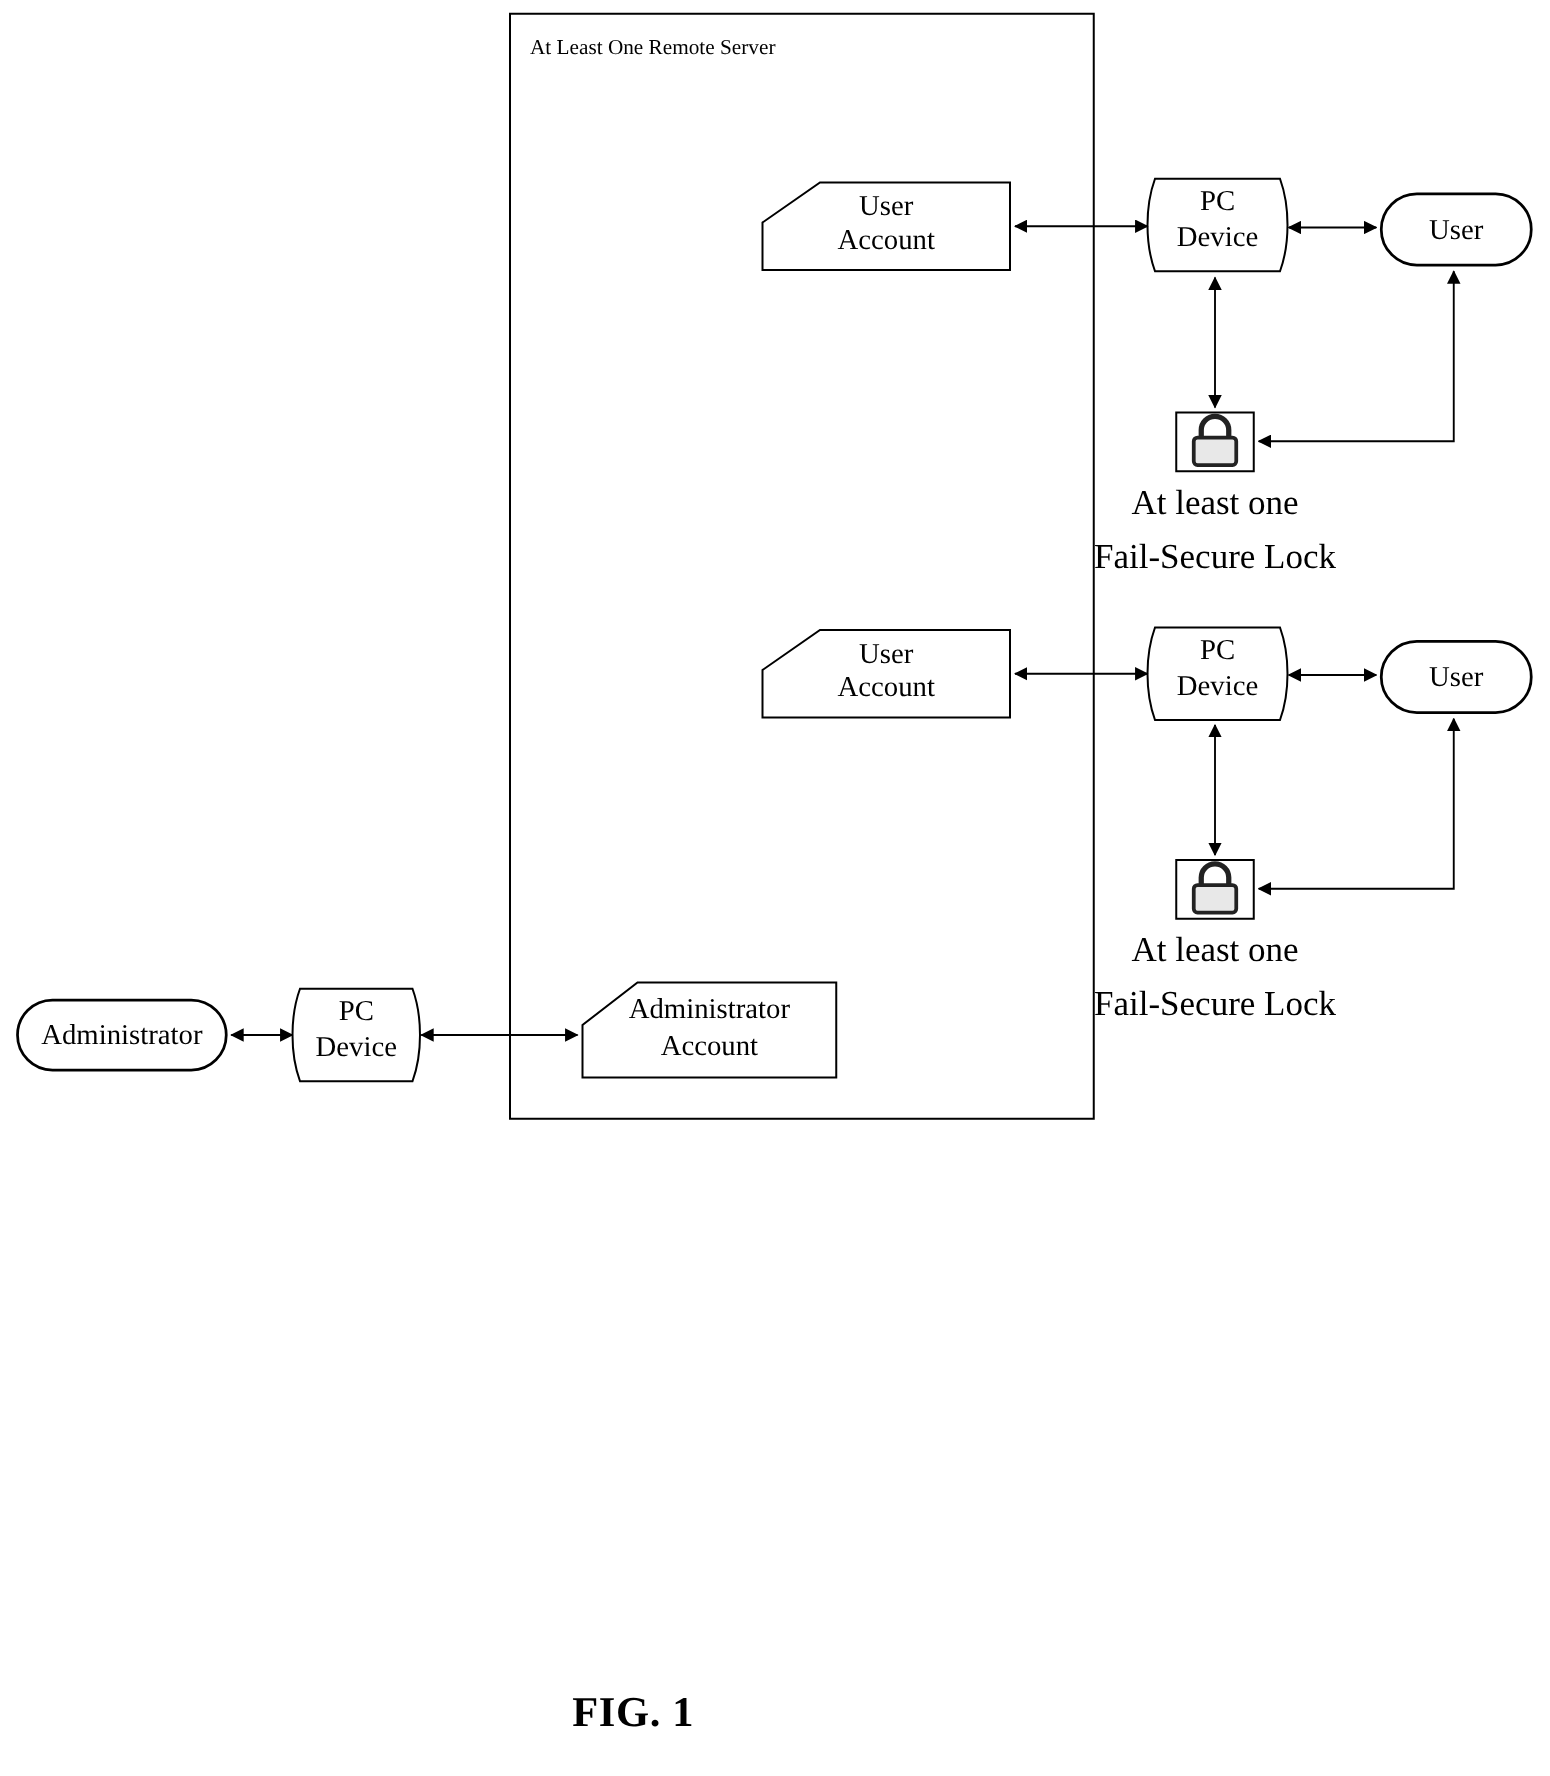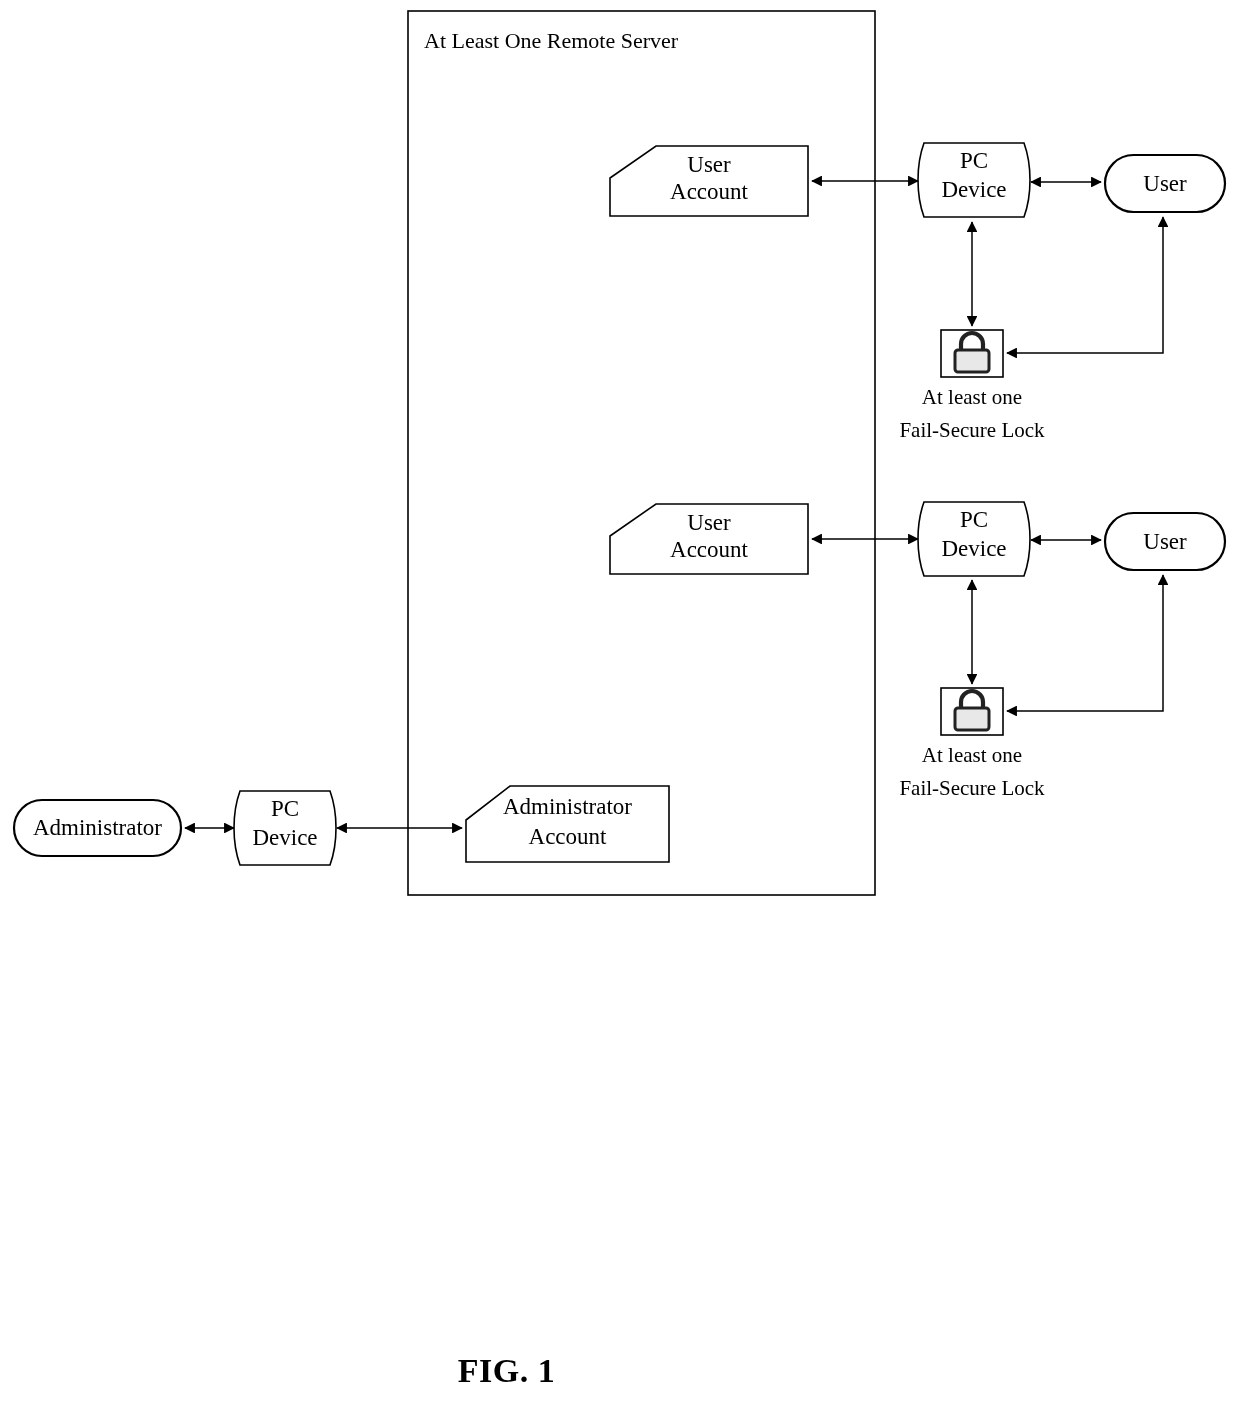--- a/index.html
+++ b/index.html
@@ -24,27 +24,27 @@
   }
   .lbl {
     position: absolute;
     text-align: center;
     line-height: 1.18;
     color: #000;
     pointer-events: none;
     white-space: pre;
   }
   .server-title {
-    font-size: 22px;
+    font-size: 17px;
   }
   .node-label {
     font-size: 23px;
   }
   .lock-caption {
-    font-size: 21px;
+    font-size: 28px;
     line-height: 1.55;
   }
   .fig-caption {
     position: absolute;
     width: 1013px;
     left: 0;
     top: 1352px;
     text-align: center;
     font-size: 34px;
     font-weight: bold;

